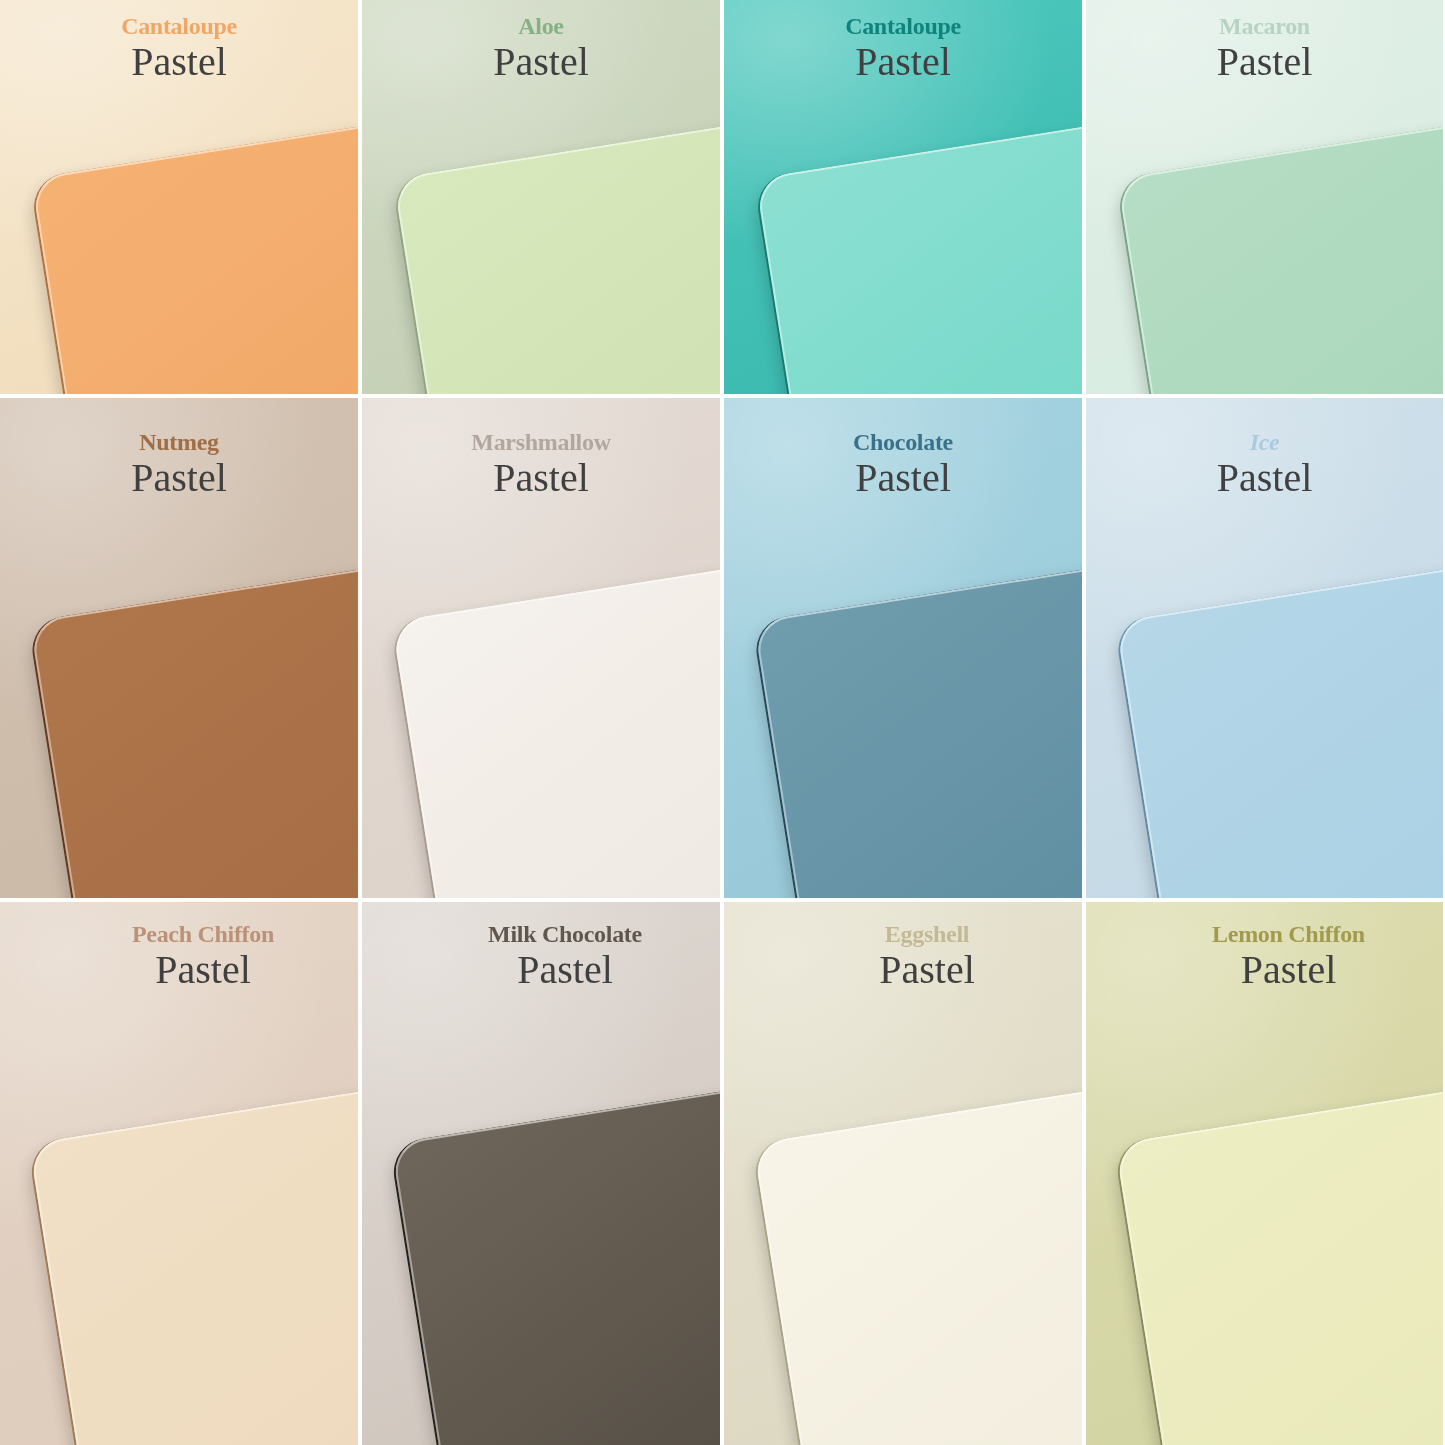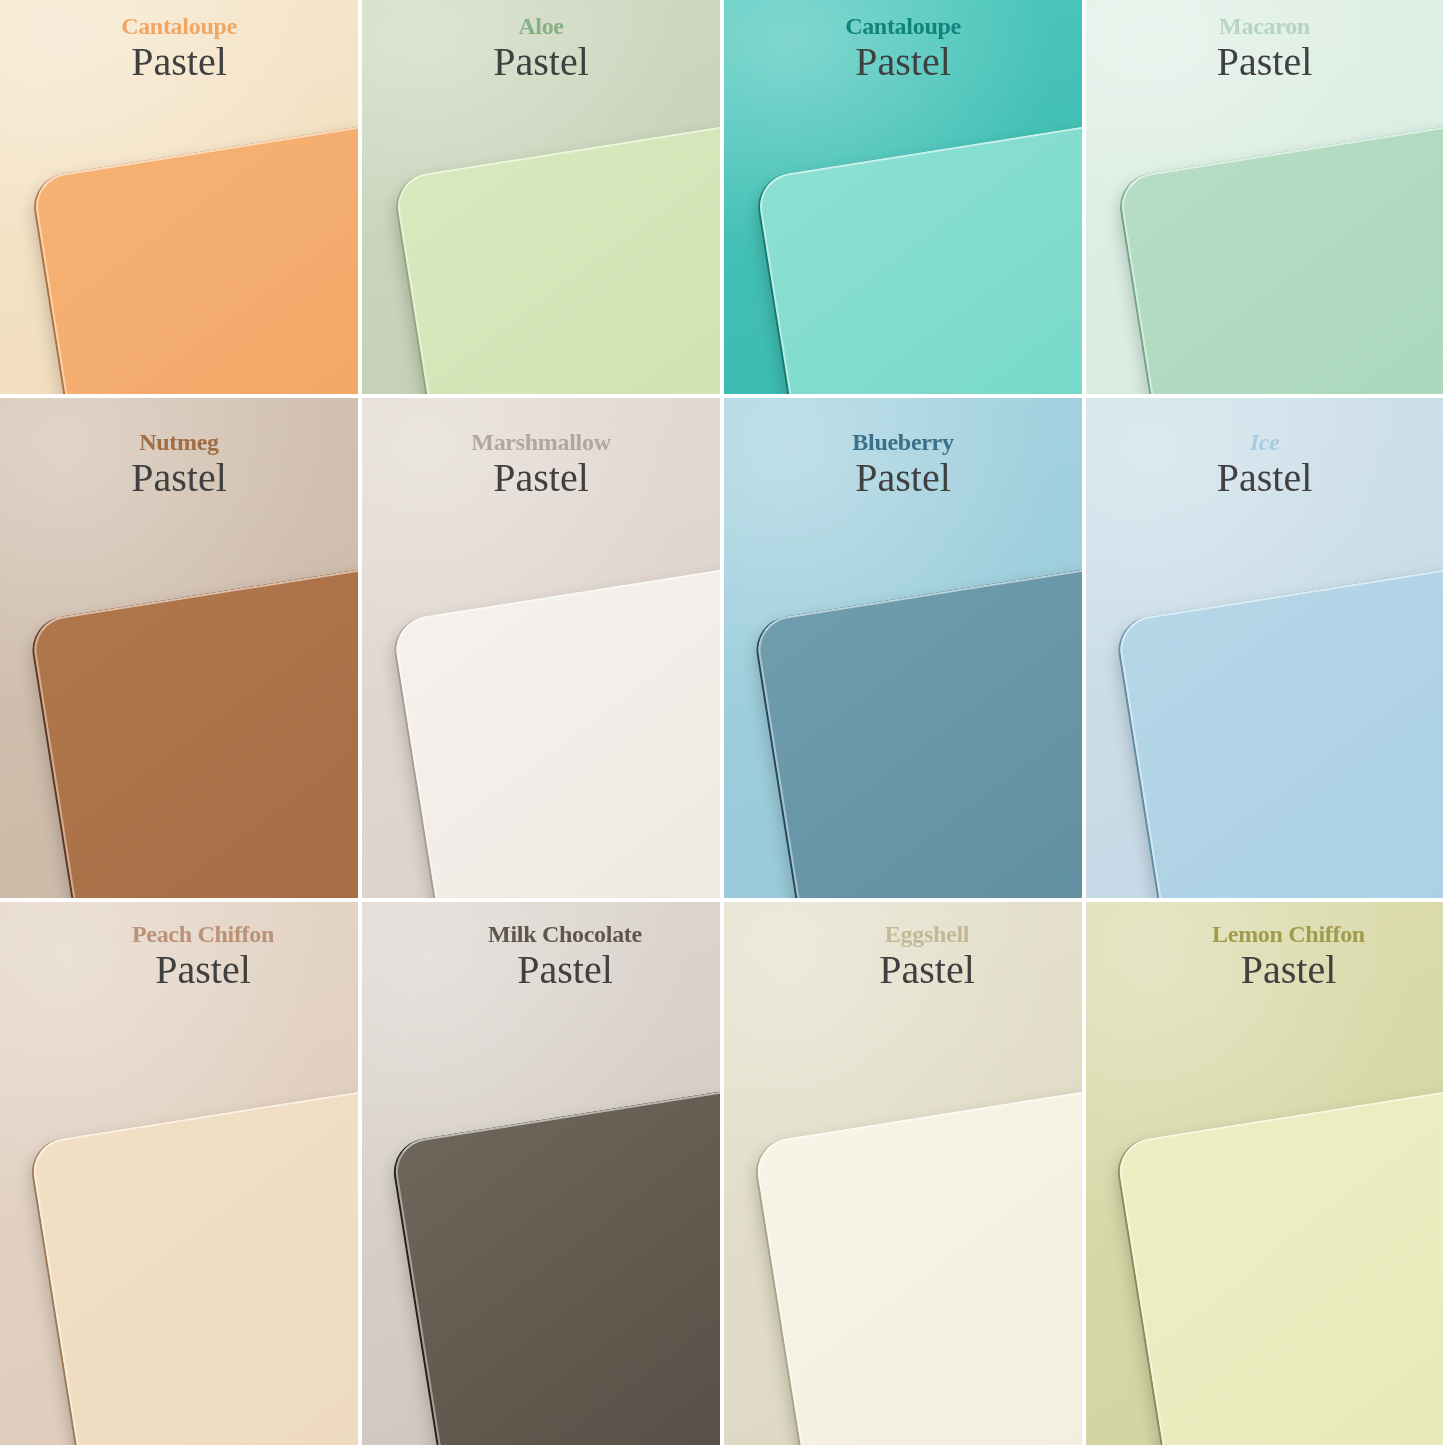--- a/index.html
+++ b/index.html
@@ -173,21 +173,21 @@
       </div>
     </div>
     <div class="tile r2">
       <div class="bg" style="background: linear-gradient(160deg, rgb(165, 211, 224) 0%, rgb(151, 200, 216) 100%);"></div>
       <div class="bg-sheen"></div>
       <div class="card-wrap">
         <div class="card" style="background: linear-gradient(152deg, rgb(111, 157, 174) 0%, rgb(90, 137, 156) 100%); box-shadow: rgba(0, 0, 0, 0.2) -4px 7px 16px, rgb(43, 84, 101) -2px 0px 0px 0px;"></div>
         <div class="card-edge"></div>
       </div>
       <div class="labels">
-        <span class="name" style="color: rgb(58, 112, 137); font-size: 24px;">Blueberry</span>
+        <span class="name" style="color: rgb(58, 112, 137); font-size: 24px;">Chocolate</span>
         <span class="sub">Pastel</span>
       </div>
     </div>
     <div class="tile r2">
       <div class="bg" style="background: linear-gradient(160deg, rgb(207, 224, 234) 0%, rgb(196, 217, 230) 100%);"></div>
       <div class="bg-sheen"></div>
       <div class="card-wrap">
         <div class="card" style="background: linear-gradient(152deg, rgb(181, 215, 232) 0%, rgb(166, 206, 226) 100%); box-shadow: rgba(0, 0, 0, 0.2) -4px 7px 16px, rgb(111, 160, 188) -2px 0px 0px 0px;"></div>
         <div class="card-edge"></div>
       </div>

